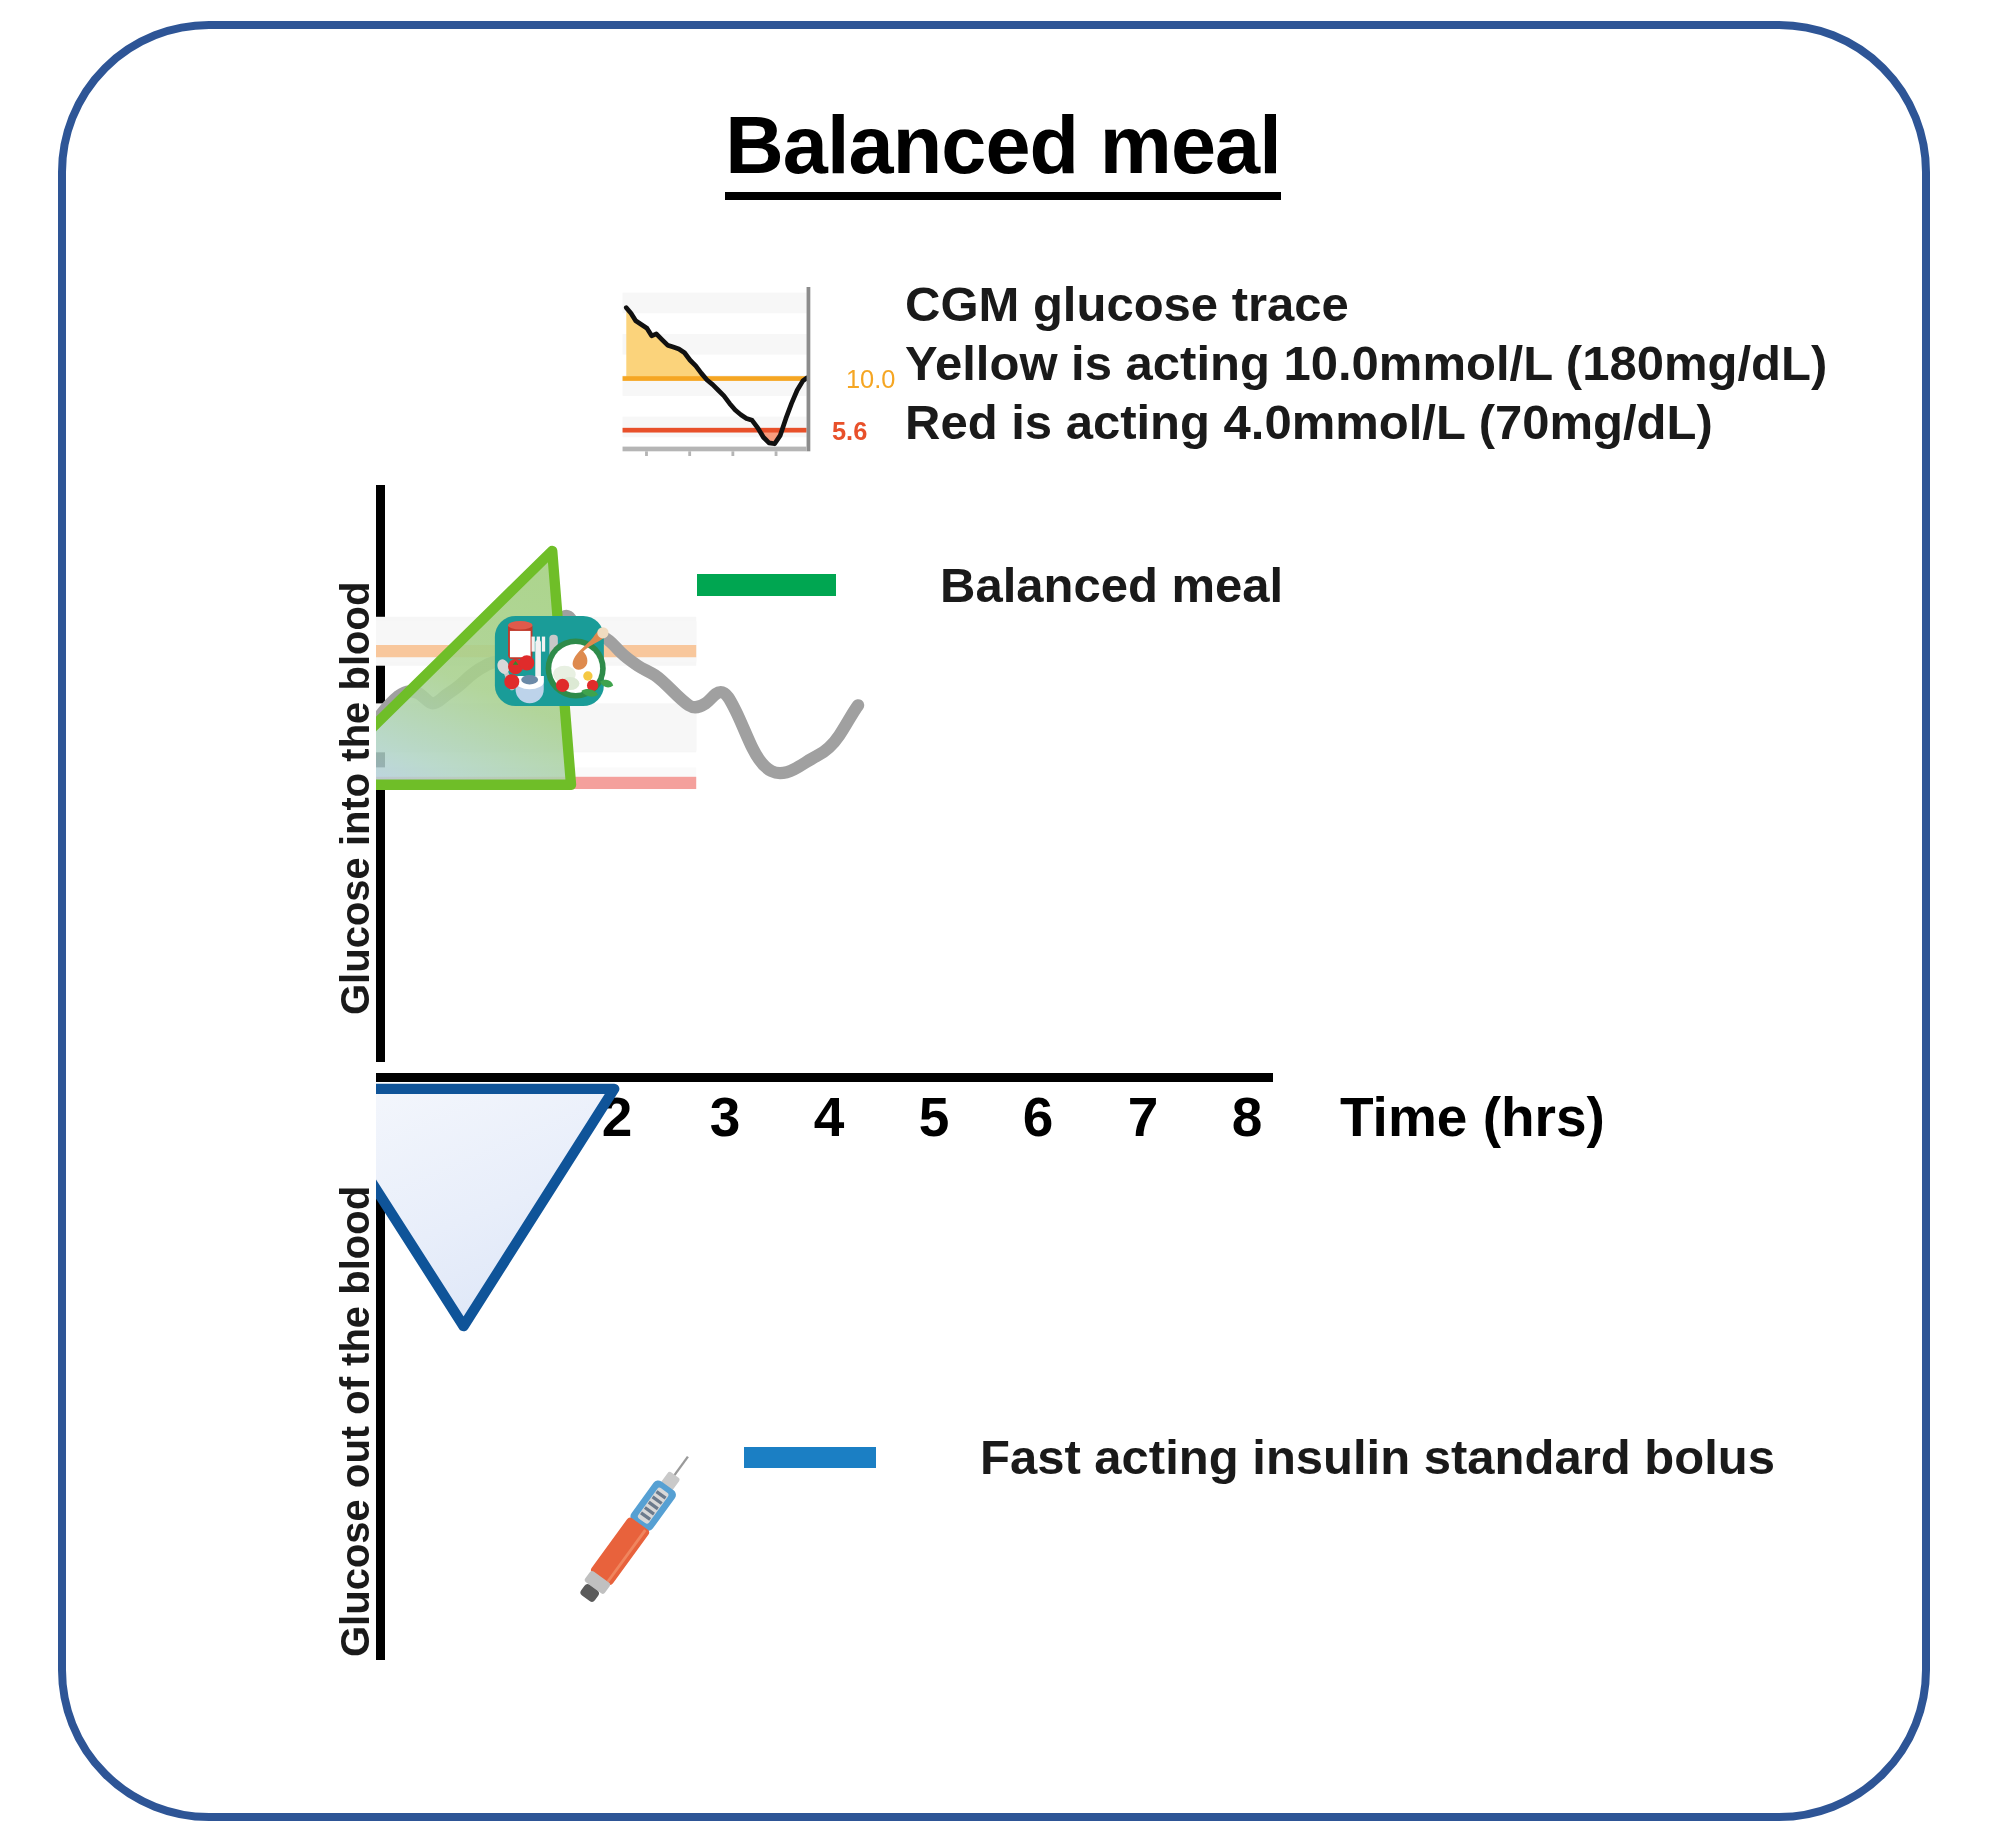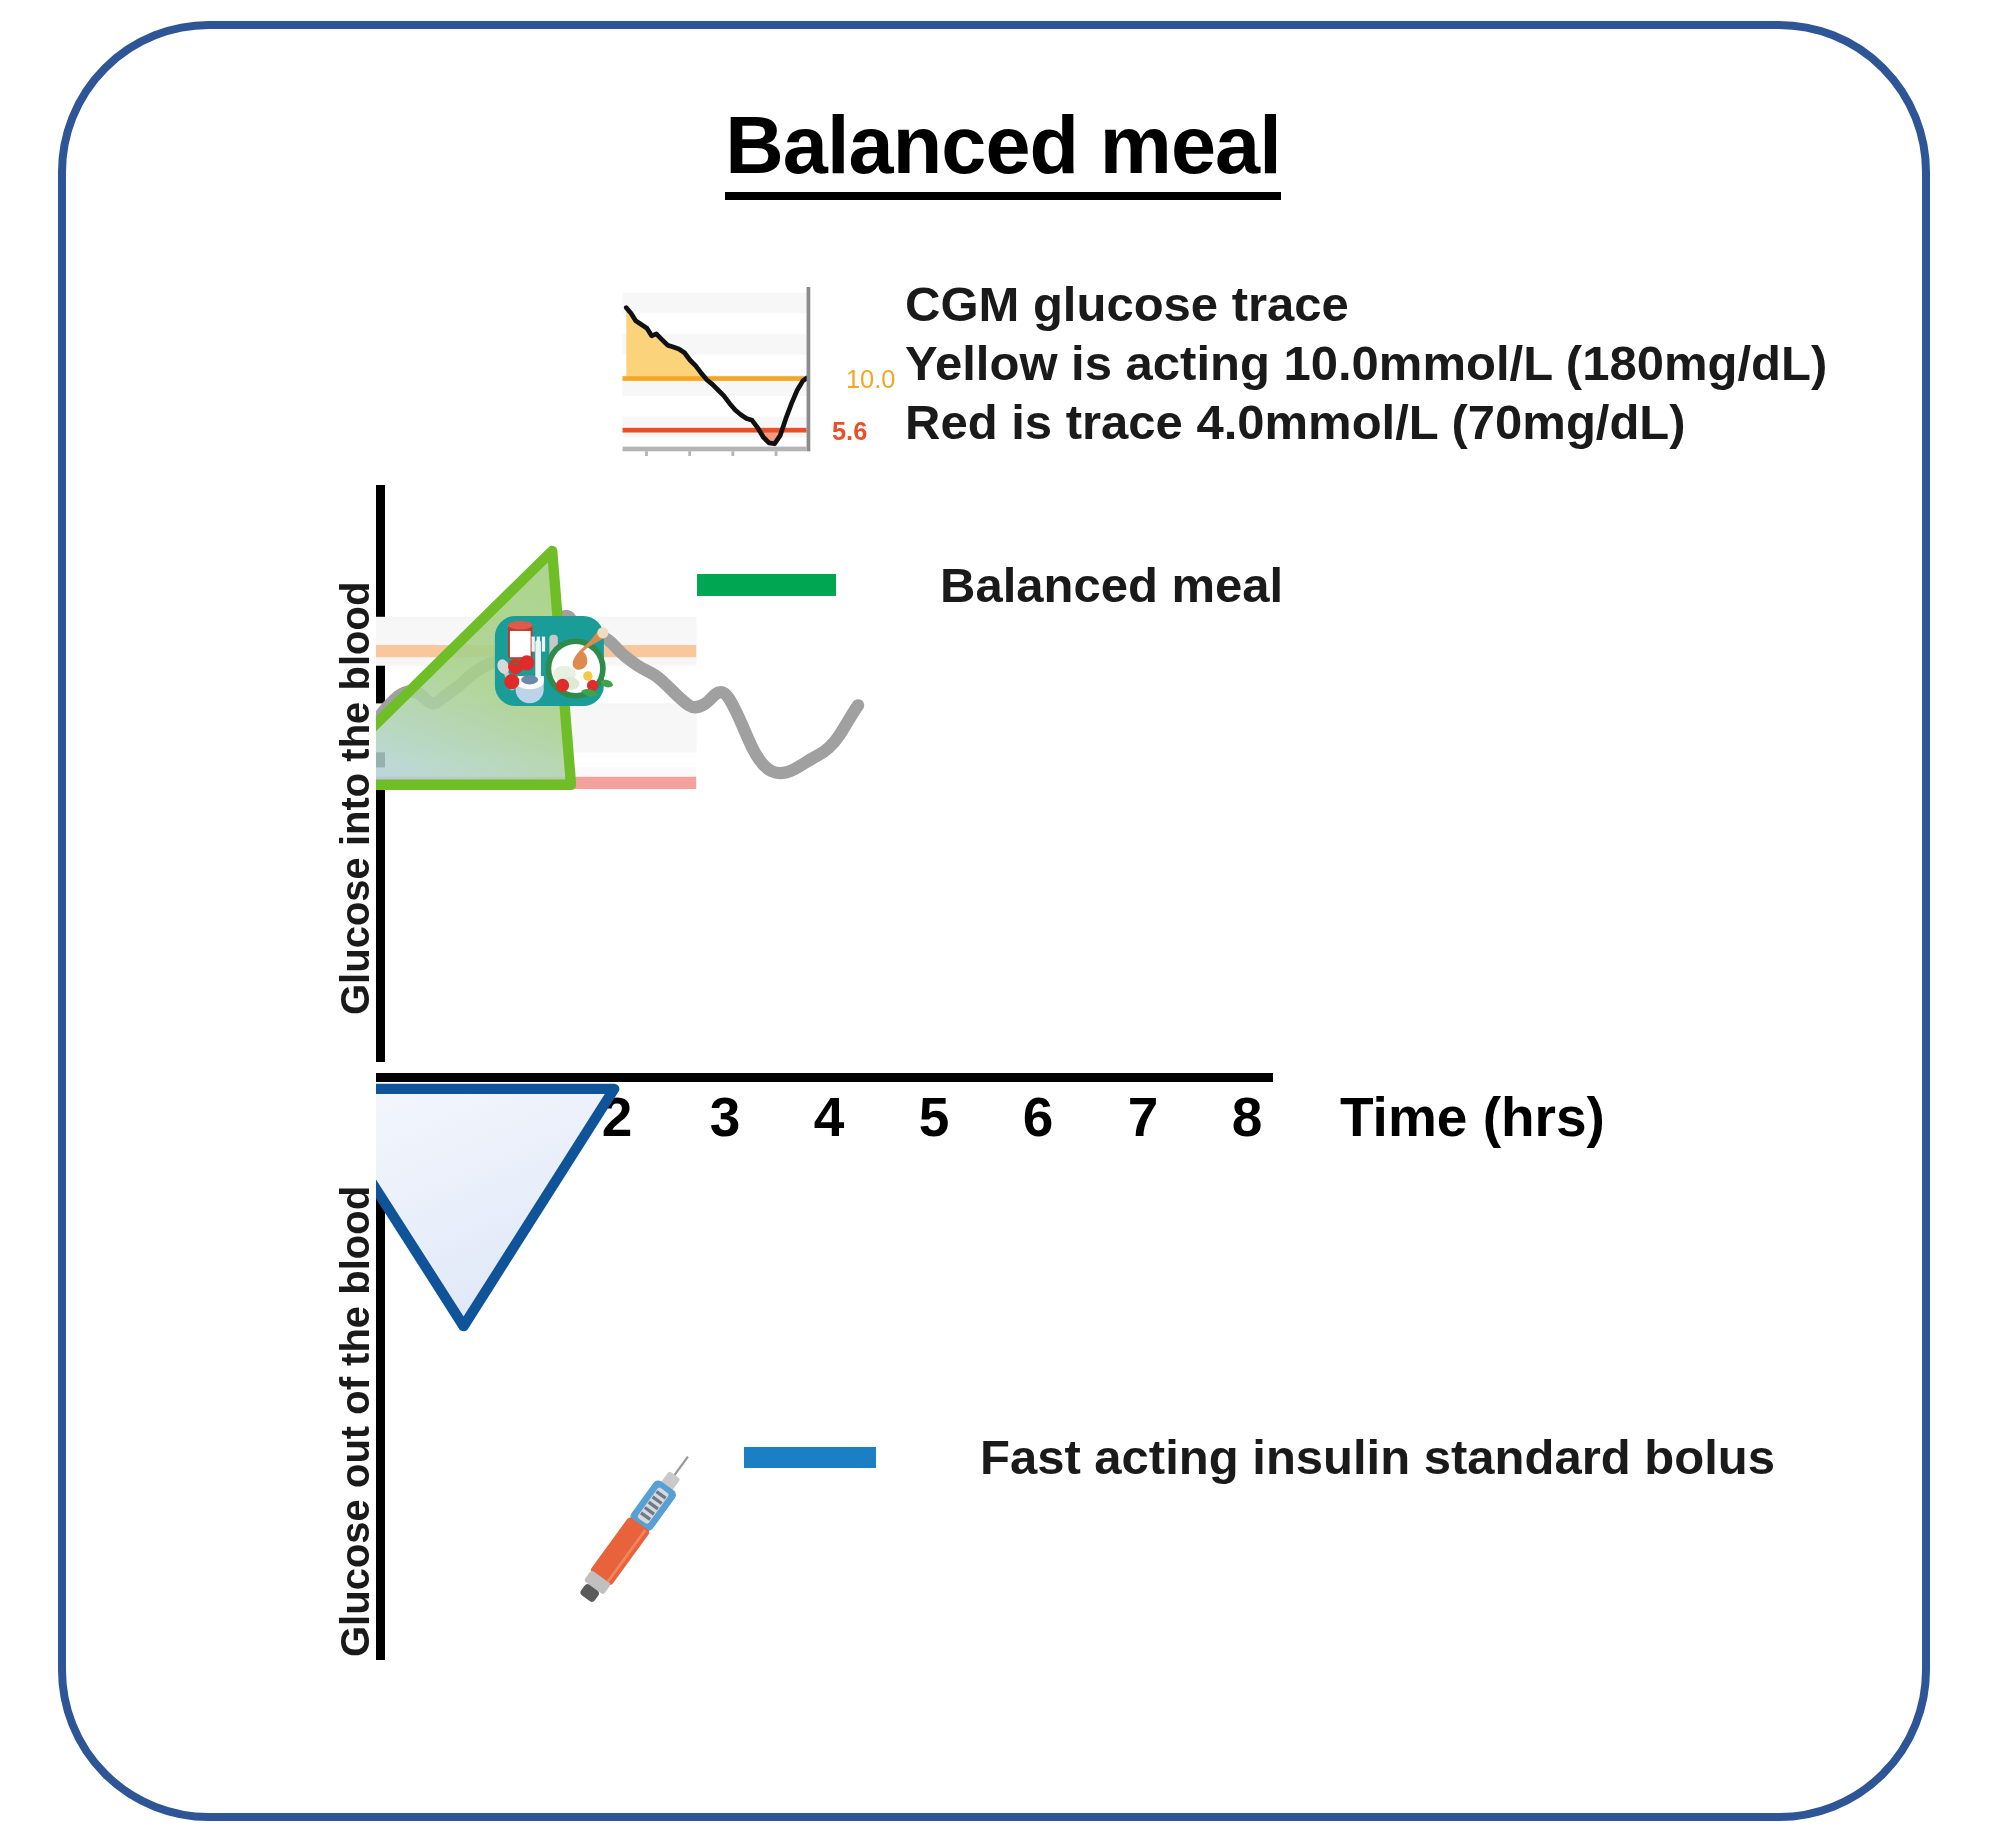--- a/index.html
+++ b/index.html
@@ -207,21 +207,21 @@
       <rect x="116" y="175" width="3" height="6" fill="#B5B5B5"></rect>
       <rect x="162" y="175" width="3" height="6" fill="#B5B5B5"></rect>
     </svg>
   </div>
   <div style="position:absolute;left:846px;top:365px;font-size:25.4px;font-weight:normal;color:#F5A623;">10.0</div>
   <div style="position:absolute;left:832px;top:417px;font-size:25.4px;font-weight:bold;color:#E8502A;">5.6</div>
 
   <div class="cgm-legend-text">
     <div>CGM glucose trace</div>
     <div>Yellow is acting 10.0mmol/L (180mg/dL)</div>
-    <div>Red is trace 4.0mmol/L (70mg/dL)</div>
+    <div>Red is acting 4.0mmol/L (70mg/dL)</div>
   </div>
 
   <div class="legend-row-green">
     <div class="swatch-green"></div>
     <div class="legend-label">Balanced meal</div>
   </div>
 
   <div class="legend-row-blue">
     <div class="swatch-blue"></div>
     <div class="legend-label">Fast acting insulin standard bolus</div>

